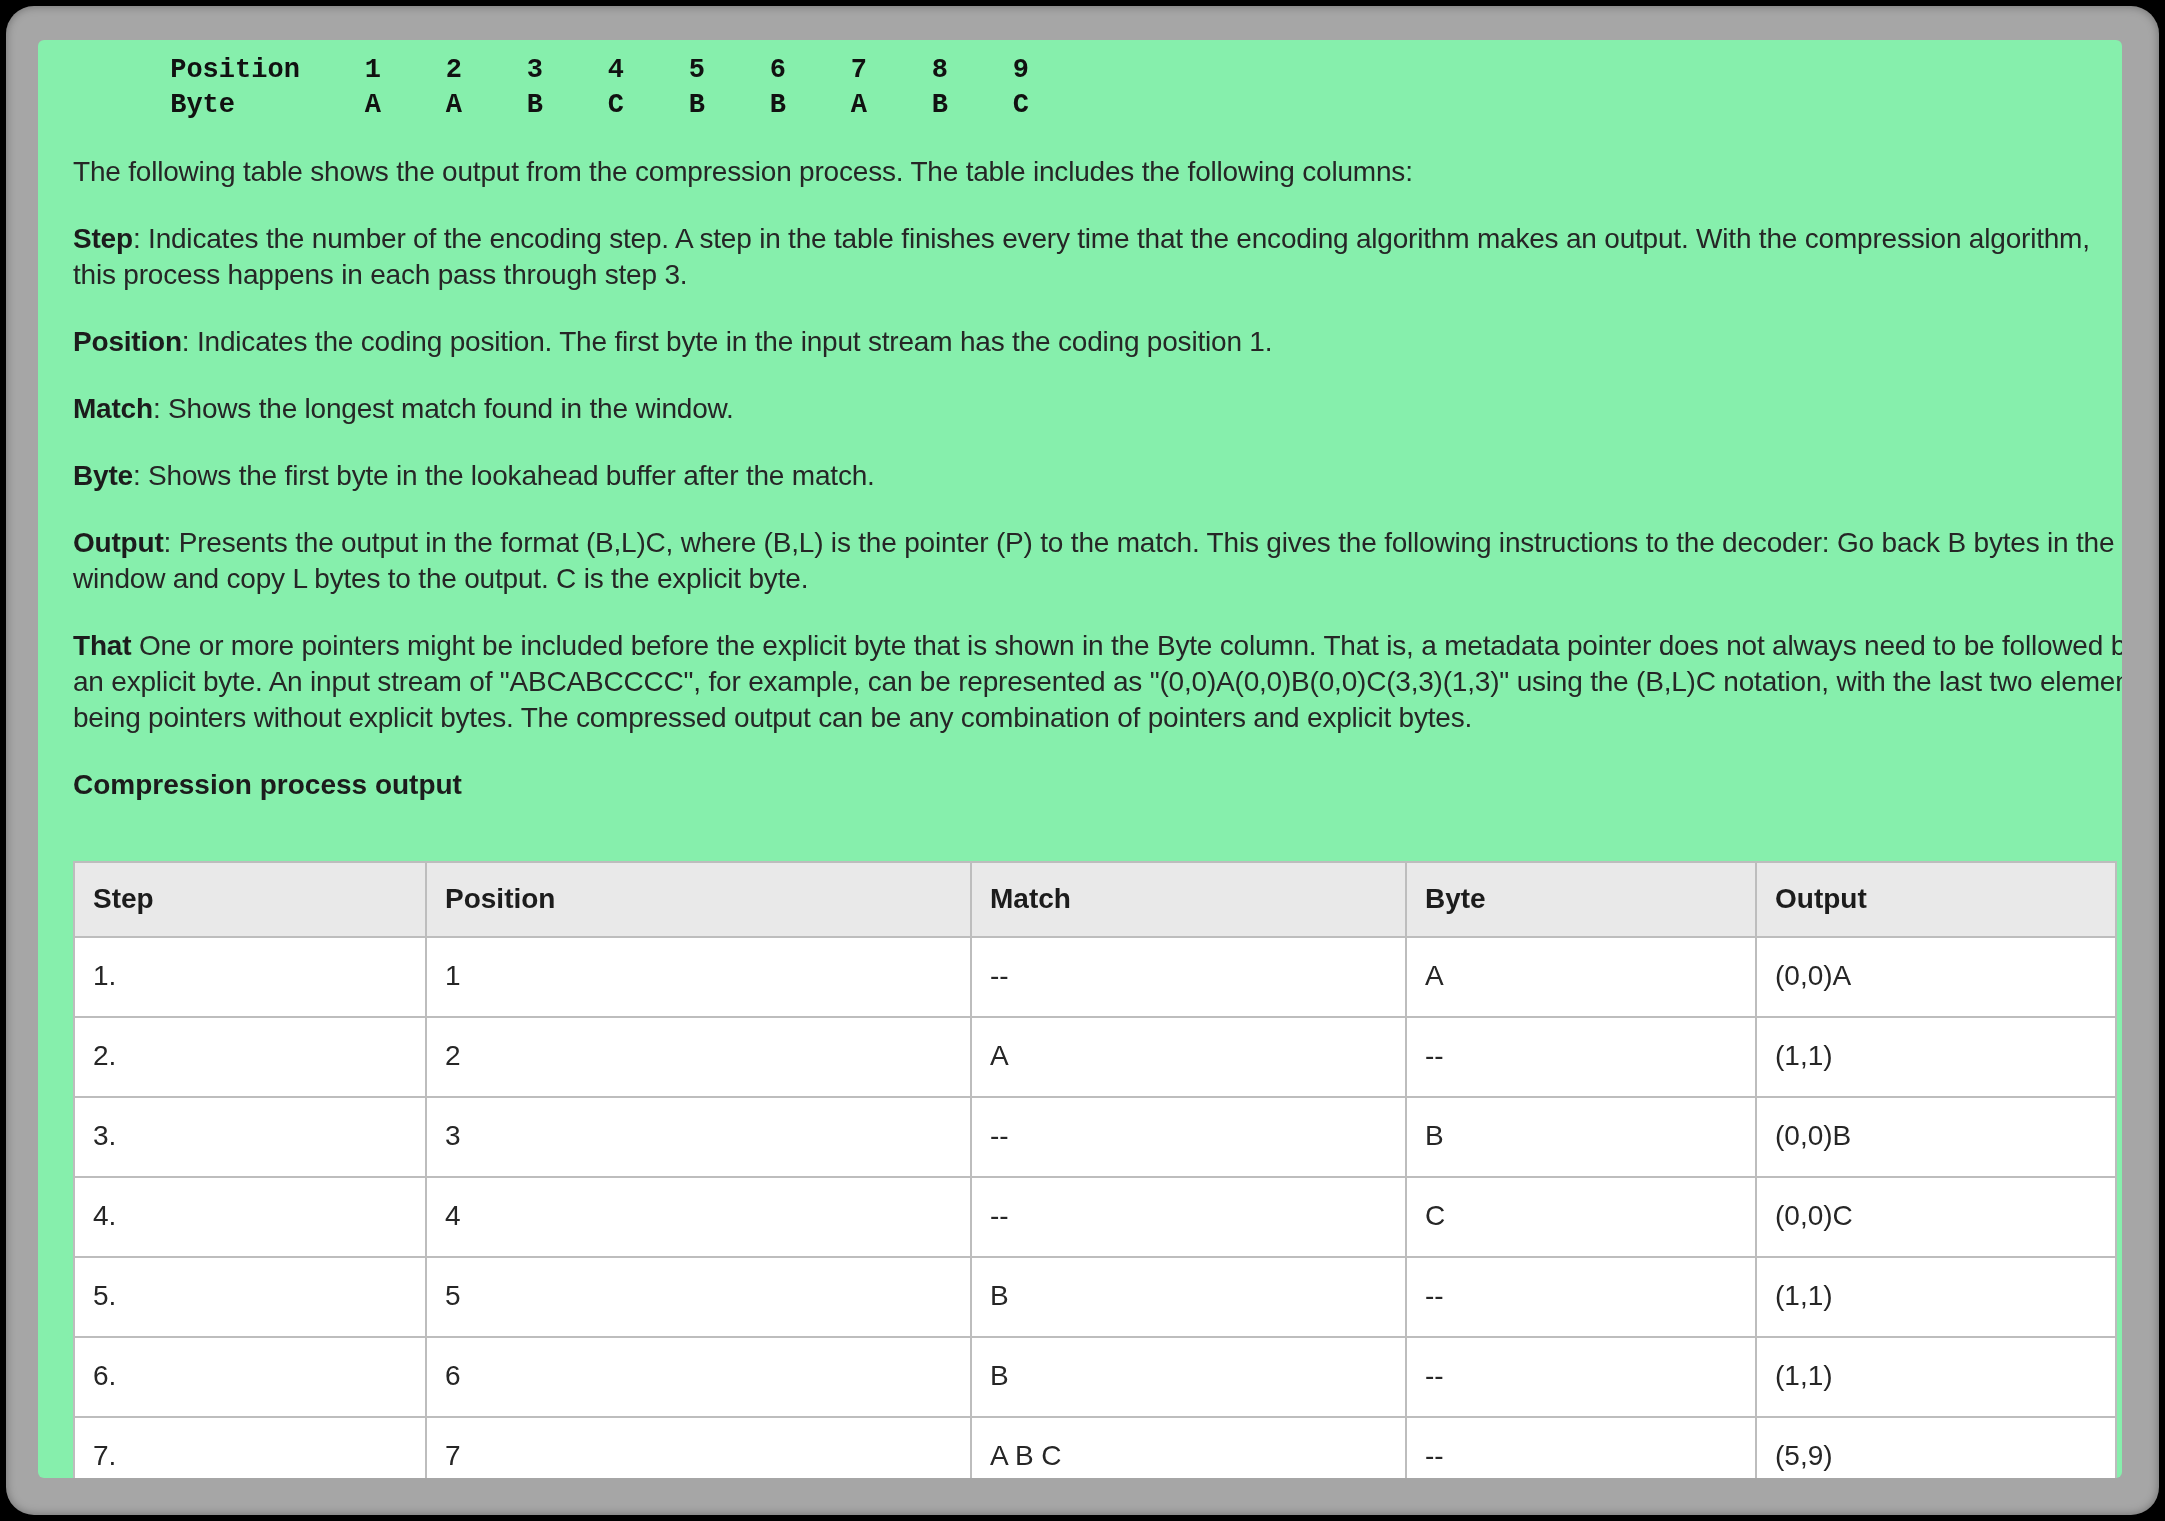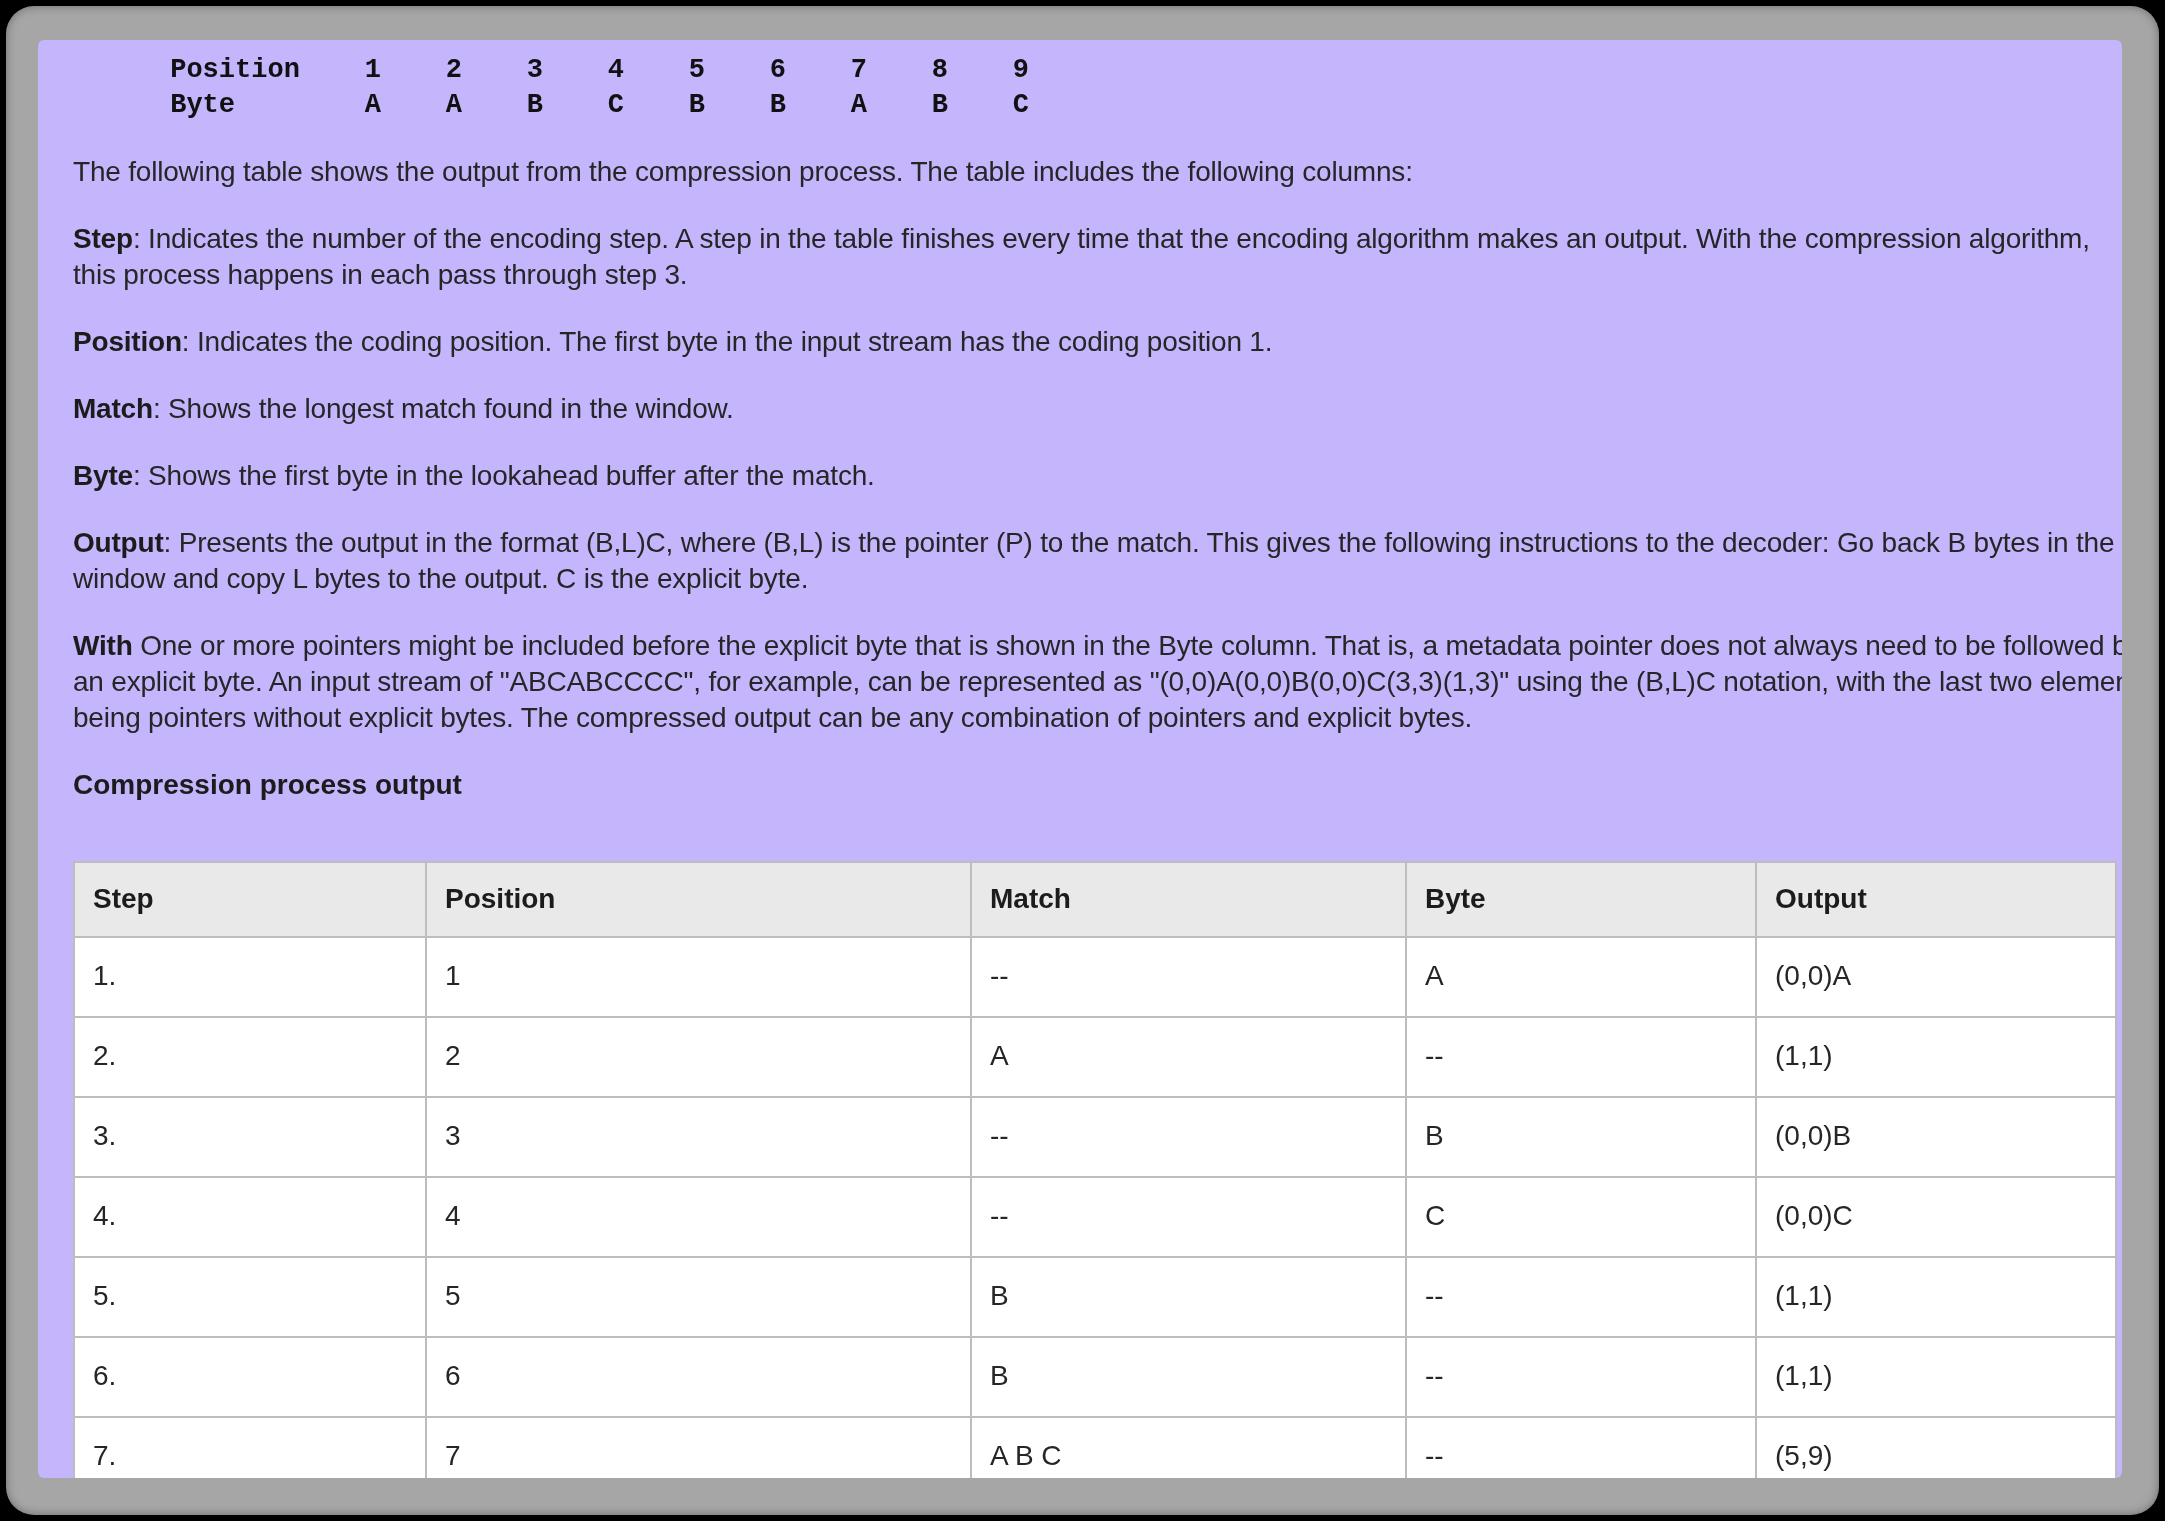--- a/index.html
+++ b/index.html
@@ -11,21 +11,21 @@
   .shadow-frame {
     position: absolute;
     left: 6px; top: 6px; right: 6px; bottom: 6px;
     background: #a6a6a6;
     border-radius: 28px;
     box-shadow: inset 0 0 10px rgba(0,0,0,0.35);
   }
   .window {
     position: absolute;
     left: 38px; top: 40px; right: 43px; bottom: 43px;
-    background: #c4b5fd;
+    background: #86efac;
     border-radius: 6px;
     overflow: hidden;
   }
   .content {
     position: absolute;
     left: 0; top: 0;
     width: 2400px;
     padding: 13px 0 0 35px;
     box-sizing: border-box;
     color: #232323;
@@ -117,21 +117,21 @@
           <div class="para-line"><b>Match</b>: Shows the longest match found in the window.</div>
         </div>
         <div class="para">
           <div class="para-line"><b>Byte</b>: Shows the first byte in the lookahead buffer after the match.</div>
         </div>
         <div class="para">
           <div class="para-line"><b>Output</b>: Presents the output in the format (B,L)C, where (B,L) is the pointer (P) to the match. This gives the following instructions to the decoder: Go back B bytes in the</div>
           <div class="para-line">window and copy L bytes to the output. C is the explicit byte.</div>
         </div>
         <div class="para">
-          <div class="para-line"><b>With</b> One or more pointers might be included before the explicit byte that is shown in the Byte column. That is, a metadata pointer does not always need to be followed by</div>
+          <div class="para-line"><b>That</b> One or more pointers might be included before the explicit byte that is shown in the Byte column. That is, a metadata pointer does not always need to be followed by</div>
           <div class="para-line">an explicit byte. An input stream of "ABCABCCCC", for example, can be represented as "(0,0)A(0,0)B(0,0)C(3,3)(1,3)" using the (B,L)C notation, with the last two elements</div>
           <div class="para-line">being pointers without explicit bytes. The compressed output can be any combination of pointers and explicit bytes.</div>
         </div>
       </div>
 
     <div class="section-heading">Compression process output</div>
 
     <table class="output-table">
       <colgroup>
         <col class="c-step">

